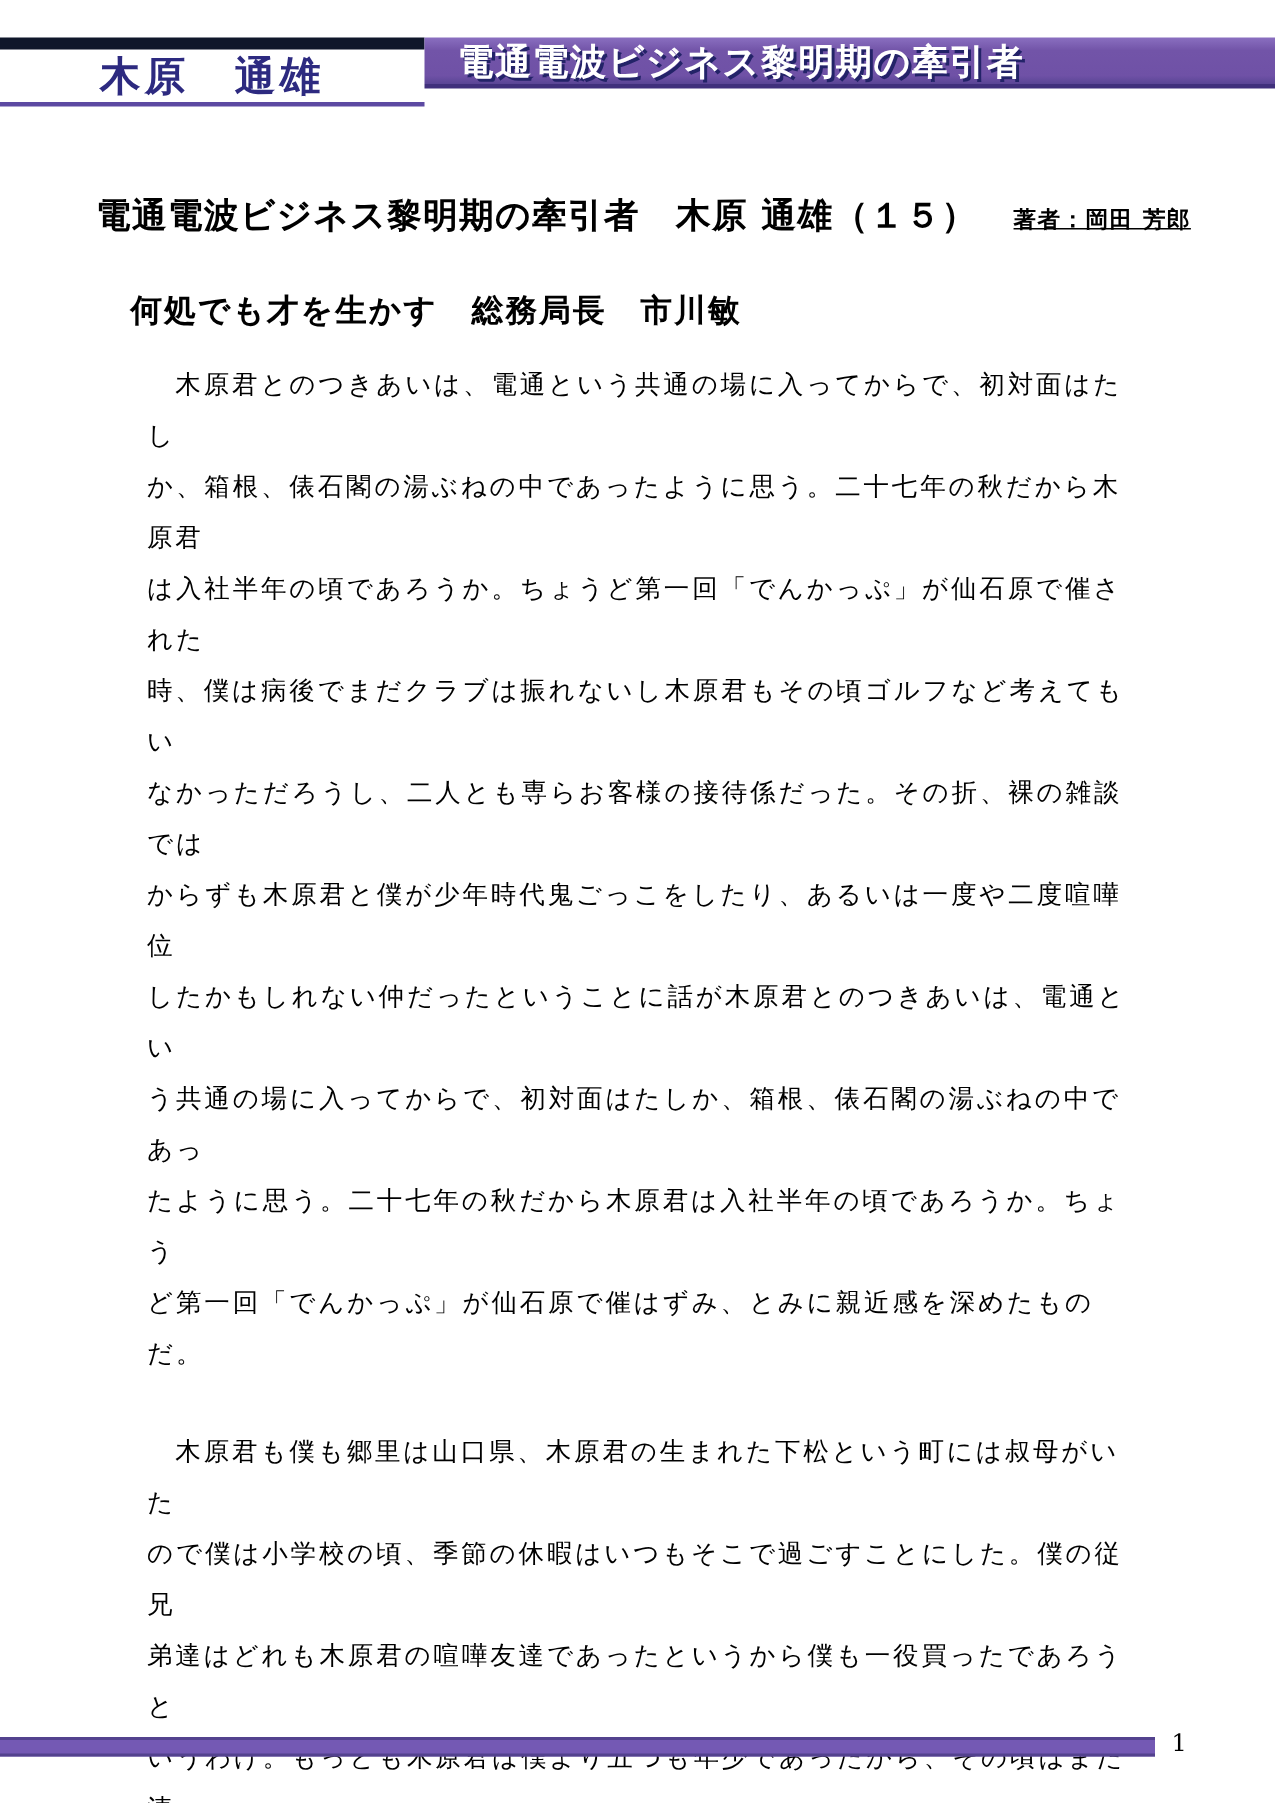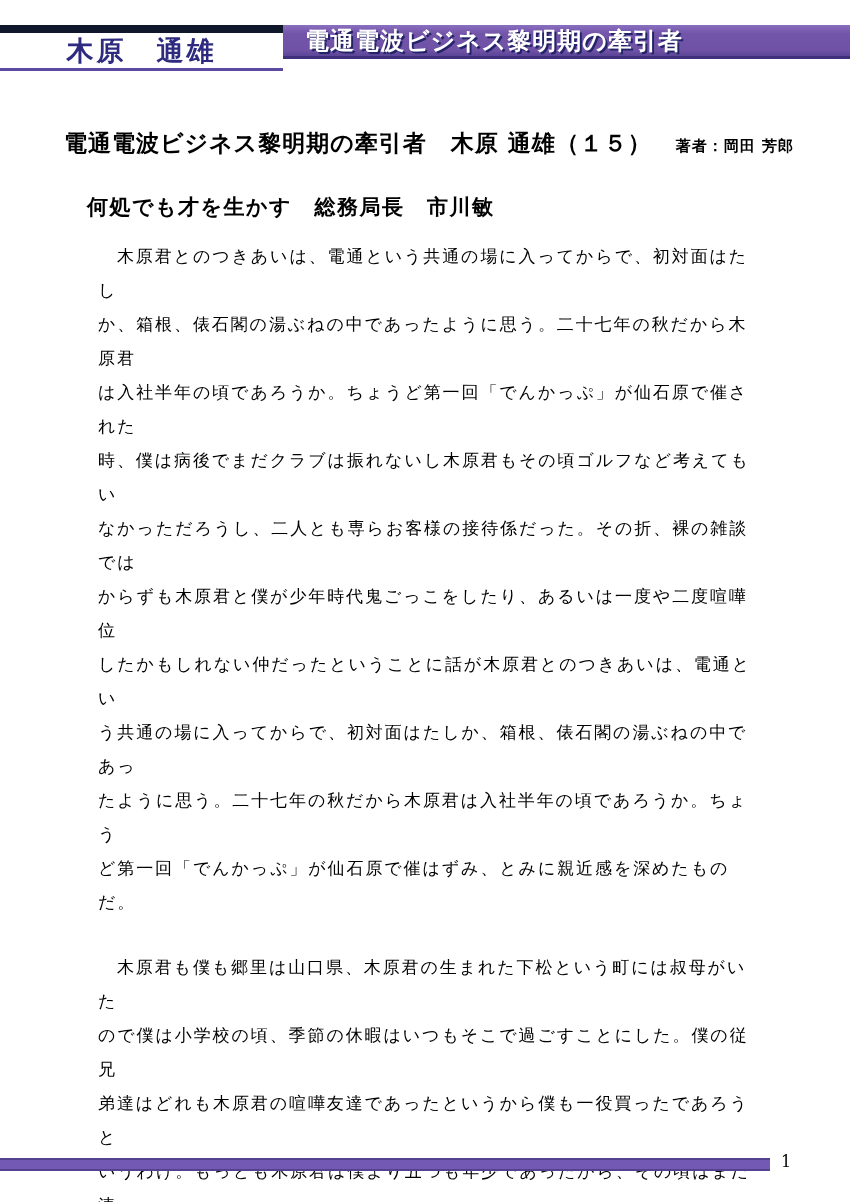--- a/index.html
+++ b/index.html
@@ -28,21 +28,21 @@
     font-family:"DejaVu Sans","Liberation Sans",sans-serif;
     font-weight:bold;font-size:24px;letter-spacing:1px;color:#ffffff;
     text-shadow:2px 2px 0 #232368;
   }
   
   .title-row{
     position:absolute;top:100px;left:64px;right:30px;
     display:flex;align-items:baseline;white-space:nowrap;margin-top:28px;
   }
   .title-main{font-weight:bold;font-size:23px;letter-spacing:1px;}
-  .title-author{font-weight:bold;font-size:15px;margin-left:24px;letter-spacing:1px;}
+  .title-author{font-weight:bold;font-size:15px;margin-left:24px;letter-spacing:1px;text-decoration:underline;}
   
   .section-heading{
     position:absolute;top:193px;left:87px;margin:0;
     font-weight:bold;font-size:21px;letter-spacing:1.5px;
   }
   
   .body{
     position:absolute;top:240px;left:98px;width:658px;
     font-size:17px;line-height:34px;letter-spacing:1.9px;
   }

